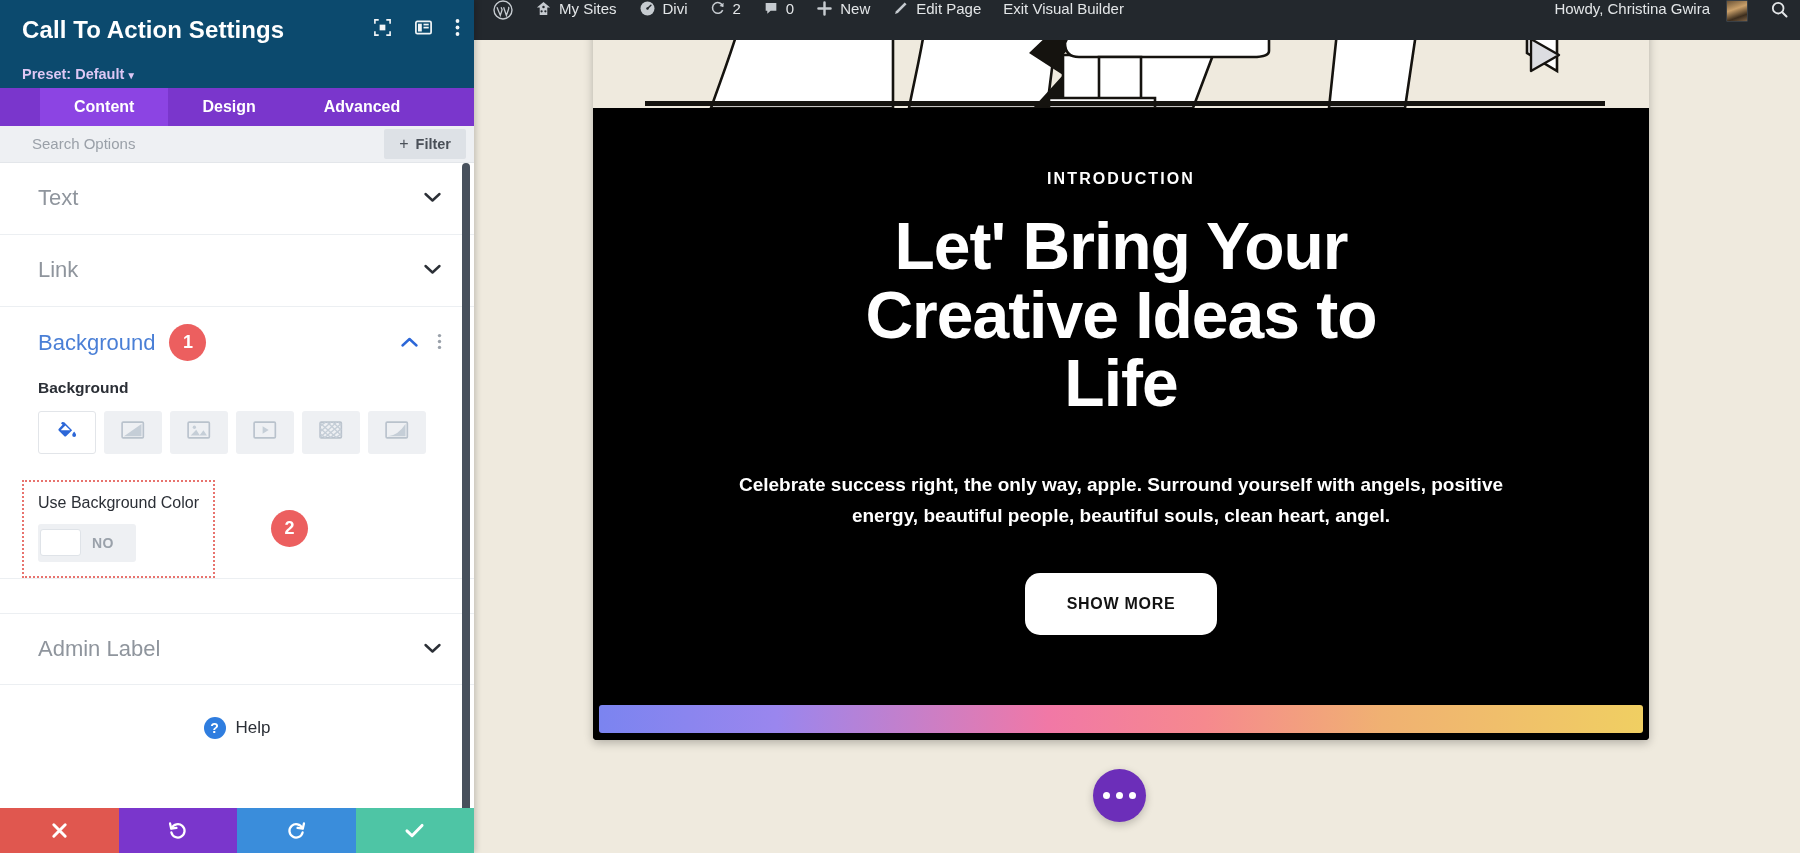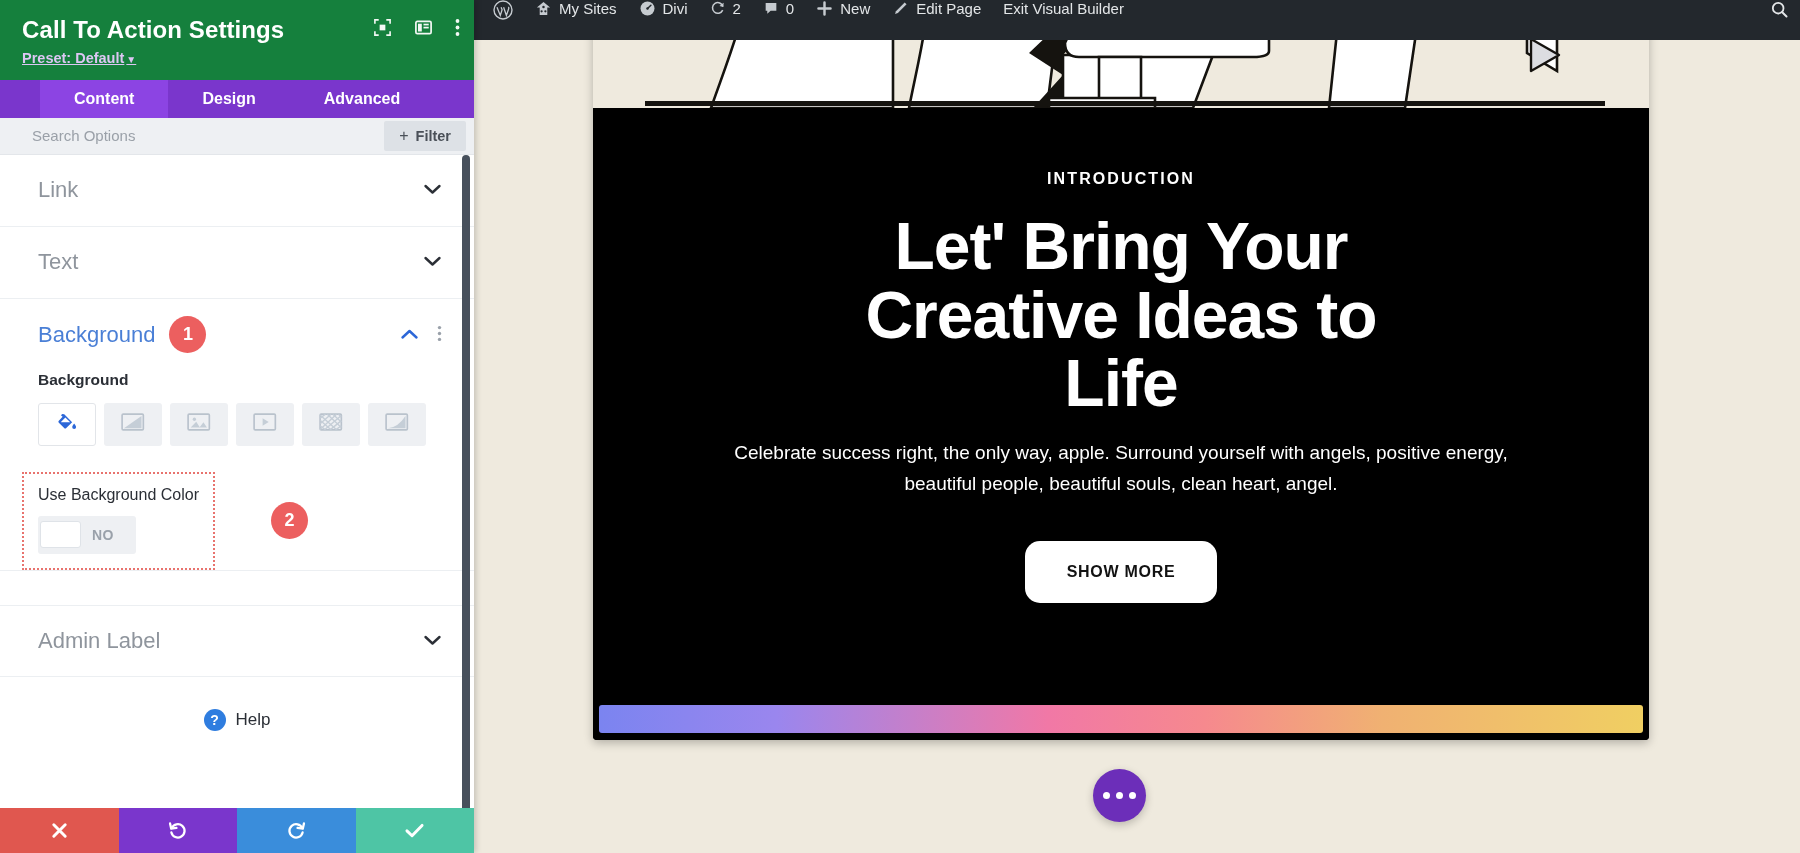--- a/index.html
+++ b/index.html
@@ -15,32 +15,31 @@
   
   #panel {
     position: absolute; left: 0; top: 0;
     width: 474px; height: 853px;
     background: #fff;
     display: flex; flex-direction: column;
     z-index: 40;
     box-shadow: 2px 0 6px rgba(0,0,0,.18);
   }
   .panel-head {
-    background: #15803d;
-    padding: 16px 22px 14px 22px;
+    background: #0c4a6e;
+    padding: 16px 22px 6px 22px;
     position: relative;
   }
   .panel-title {
     color: #fff; font-size: 24px; font-weight: bold;
     letter-spacing: .1px; line-height: 1.15;
   }
   .panel-preset {
     color: #ddc7f4; font-size: 14.5px; font-weight: bold;
-    margin-top: 6px;
-    text-decoration: underline;
+    margin-top: 22px;
   }
   .panel-preset .caret { font-size: 10px; margin-left: 2px; }
   .head-icons {
     position: absolute; right: 14px; top: 18px;
     display: flex; align-items: center; gap: 22px;
   }
   .hicon { color: #fff; opacity: .95; display: flex; cursor: pointer; }
   .tabs {
     background: #7a36cc; display: flex; height: 38px; padding-left: 40px;
   }
@@ -223,22 +222,22 @@
     color: #fff; font-size: 16px; font-weight: bold;
     letter-spacing: 2.1px;
   }
   .cta-heading {
     color: #fff; font-weight: bold; font-size: 66px;
     line-height: 1.04; letter-spacing: -1px;
     margin: 24px auto 0 auto; max-width: 640px;
   }
   .cta-body {
     color: #fff; font-size: 19px; line-height: 1.62;
-    margin: 20px auto 0 auto; max-width: 790px;
-    font-weight: normal;
+    margin: 52px auto 0 auto; max-width: 790px;
+    font-weight: bold;
   }
   .cta-btn {
     display: inline-block; margin-top: 42px;
     background: #fff; color: #121212;
     font-size: 16px; font-weight: bold; letter-spacing: .7px;
     padding: 22px 42px; border-radius: 15px; cursor: pointer;
   }
   .grad-bar {
     position: absolute; left: 6px; bottom: 7px;
     width: 1044px; height: 28px;
@@ -323,20 +322,24 @@
               <path d="M13.4 2.6 L15.4 4.6 L6.2 13.8 L3.2 14.8 L4.2 11.8 Z" fill="#c6cbd0"></path>
             </svg>
         </span>
         <span>Edit Page</span>
       </div>
       <div class="ab-item">
         <span>Exit Visual Builder</span>
       </div>
 
       <div class="ab-right">
+        <div class="ab-item">
+          <span>Howdy, Christina Gwira</span>
+          <span class="ab-avatar"></span>
+        </div>
         <div class="ab-item">
           <span class="ab-icon">
             <svg width="19" height="19" viewBox="0 0 20 20">
                 <circle cx="8.6" cy="8.6" r="5.6" fill="none" stroke="#e3e6e8" stroke-width="1.9"></circle>
                 <path d="M12.9 12.9 L17.4 17.4" stroke="#e3e6e8" stroke-width="2.1" stroke-linecap="round"></path>
               </svg>
           </span>
         </div>
       </div>
     </div>
@@ -423,30 +426,30 @@
       <input class="search-input" placeholder="Search Options" style="">
       <div class="filter-btn">
         <span class="filter-plus">+</span>
         <span>Filter</span>
       </div>
     </div>
 
     <div class="panel-body">
 
       <div class="accordion-row">
-        <span class="accordion-label">Link</span>
+        <span class="accordion-label">Text</span>
         <span class="chev">
           <svg width="19" height="12" viewBox="0 0 19 12" fill="none" stroke="currentColor" stroke-width="2.4" stroke-linecap="round" stroke-linejoin="round">
               <path d="M2.5 3 L9.5 9.5 L16.5 3"></path>
             </svg>
         </span>
       </div>
 
       <div class="accordion-row">
-        <span class="accordion-label">Text</span>
+        <span class="accordion-label">Link</span>
         <span class="chev">
           <svg width="19" height="12" viewBox="0 0 19 12" fill="none" stroke="currentColor" stroke-width="2.4" stroke-linecap="round" stroke-linejoin="round">
               <path d="M2.5 3 L9.5 9.5 L16.5 3"></path>
             </svg>
         </span>
       </div>
 
       <div class="bg-section">
         <div class="bg-header">
           <div class="bg-header-left">

